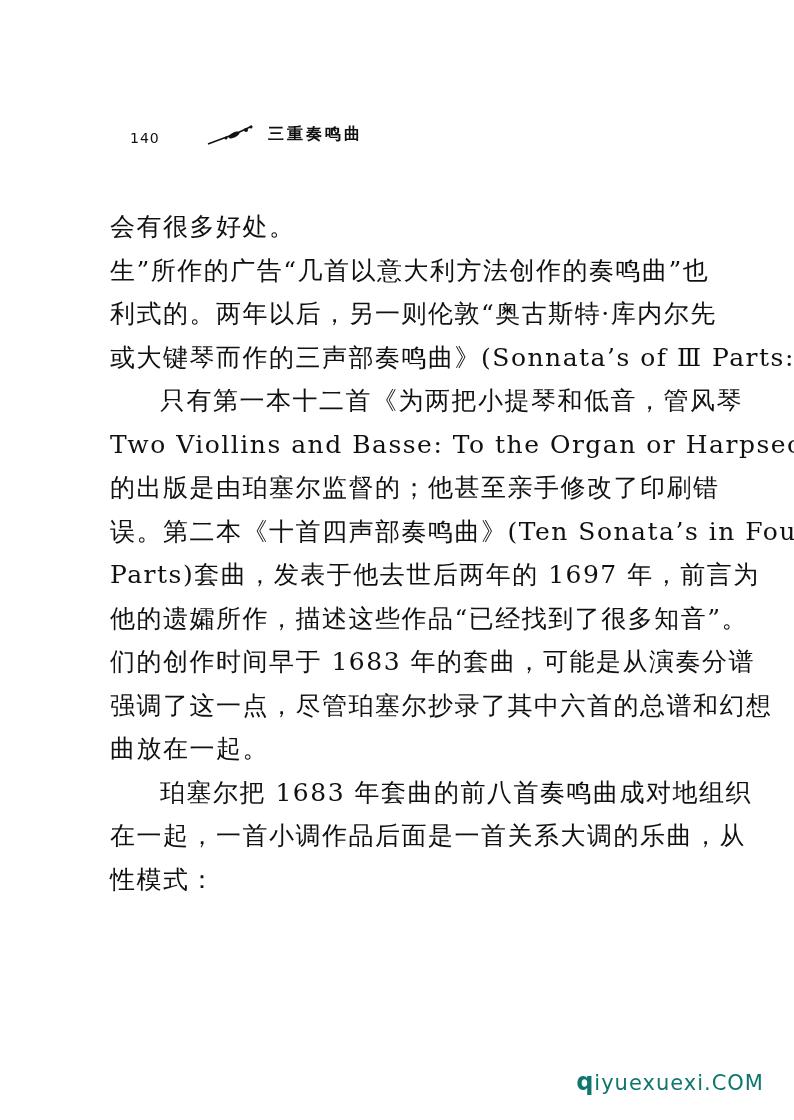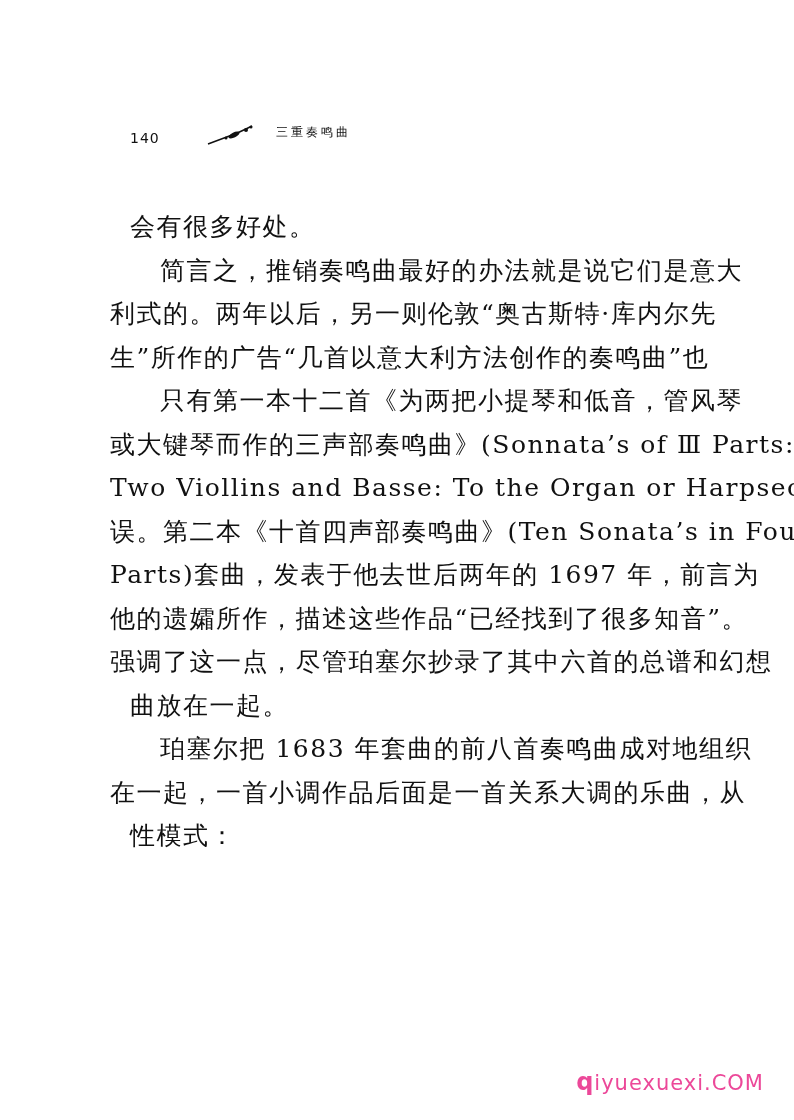--- a/index.html
+++ b/index.html
@@ -2,57 +2,58 @@
 <html><head>
 <meta charset="utf-8">
 <style>
   html, body { margin: 0; padding: 0; background: #ffffff; }
   body { width: 794px; height: 1120px; position: relative; overflow: hidden;
          font-family: "DejaVu Serif", "Liberation Serif", serif; color: #111; }
   .header { position: absolute; top: 120px; left: 130px; height: 36px; width: 300px; }
   .page-num { position: absolute; left: 0; top: 10px; font-family: "DejaVu Sans", "Liberation Sans", sans-serif;
               font-size: 14px; letter-spacing: 1px; }
   .ornament { position: absolute; left: 76px; top: 4px; width: 50px; height: 24px; }
-  .running-title { position: absolute; left: 146px; top: 4px; font-family: "DejaVu Sans", "Liberation Sans", sans-serif;
-                   font-size: 12px; font-weight: normal; letter-spacing: 3px; }
+  .running-title { position: absolute; left: 138px; top: 4px; font-family: "DejaVu Sans", "Liberation Sans", sans-serif;
+                   font-size: 16px; font-weight: bold; letter-spacing: 3px; }
   .body { position: absolute; top: 205px; left: 110px; width: 566px; }
   .line { font-size: 25px; line-height: 43.5px; height: 43.5px; white-space: nowrap;
           letter-spacing: 1.5px; text-align: justify; text-align-last: justify; }
-  .line.last { text-align-last: left; margin-left: 20px; }
+  .line.last { text-align-last: left; }
   .line.indent { padding-left: 50px; }
   .watermark { position: absolute; right: 30px; bottom: 24px; font-family: "DejaVu Sans", "Liberation Sans", sans-serif;
-               font-size: 21px; color: #ec4899; letter-spacing: 1px; }
+               font-size: 21px; color: #0f766e; letter-spacing: 1px; }
   .watermark .q { font-weight: bold; font-size: 24px; }
 </style>
 </head>
 <body>
 
 <div class="header">
   <span class="page-num">140</span>
   <svg class="ornament" viewBox="0 0 50 24">
     <path d="M2 20 C10 17, 18 14, 26 11 C32 9, 38 6, 46 2" stroke="#111" stroke-width="1.5" fill="none"></path>
     <ellipse cx="28" cy="11" rx="6" ry="2.5" transform="rotate(-25 28 11)" fill="#111"></ellipse>
     <circle cx="40" cy="6" r="2" fill="#111"></circle>
     <circle cx="45" cy="3" r="1.5" fill="#111"></circle>
     <circle cx="20" cy="14" r="1.5" fill="#111"></circle>
   </svg>
   <span class="running-title">三重奏鸣曲</span>
 </div>
 
 <div class="body" id="body-lines">
     <div class="line last">会有很多好处。</div>
-    <div class="line indent">简言之，推销奏鸣曲最好的办法就是说它们是意大</div>
+    <div class="line">生”所作的广告“几首以意大利方法创作的奏鸣曲”也</div>
     <div class="line">利式的。两年以后，另一则伦敦“奥古斯特·库内尔先</div>
-    <div class="line">生”所作的广告“几首以意大利方法创作的奏鸣曲”也</div>
+    <div class="line">或大键琴而作的三声部奏鸣曲》(Sonnata’s of Ⅲ Parts:</div>
     <div class="line indent">只有第一本十二首《为两把小提琴和低音，管风琴</div>
-    <div class="line">或大键琴而作的三声部奏鸣曲》(Sonnata’s of Ⅲ Parts:</div>
     <div class="line">Two Viollins and Basse: To the Organ or Harpsecord, 1683)</div>
+    <div class="line">的出版是由珀塞尔监督的；他甚至亲手修改了印刷错</div>
     <div class="line">误。第二本《十首四声部奏鸣曲》(Ten Sonata’s in Four</div>
     <div class="line">Parts)套曲，发表于他去世后两年的 1697 年，前言为</div>
     <div class="line">他的遗孀所作，描述这些作品“已经找到了很多知音”。</div>
+    <div class="line">们的创作时间早于 1683 年的套曲，可能是从演奏分谱</div>
     <div class="line">强调了这一点，尽管珀塞尔抄录了其中六首的总谱和幻想</div>
     <div class="line last">曲放在一起。</div>
     <div class="line indent">珀塞尔把 1683 年套曲的前八首奏鸣曲成对地组织</div>
     <div class="line">在一起，一首小调作品后面是一首关系大调的乐曲，从</div>
     <div class="line last">性模式：</div>
   </div>
 
 <div class="watermark">
   <span class="q">q</span><span>iyuexuexi.COM</span>
 </div>

